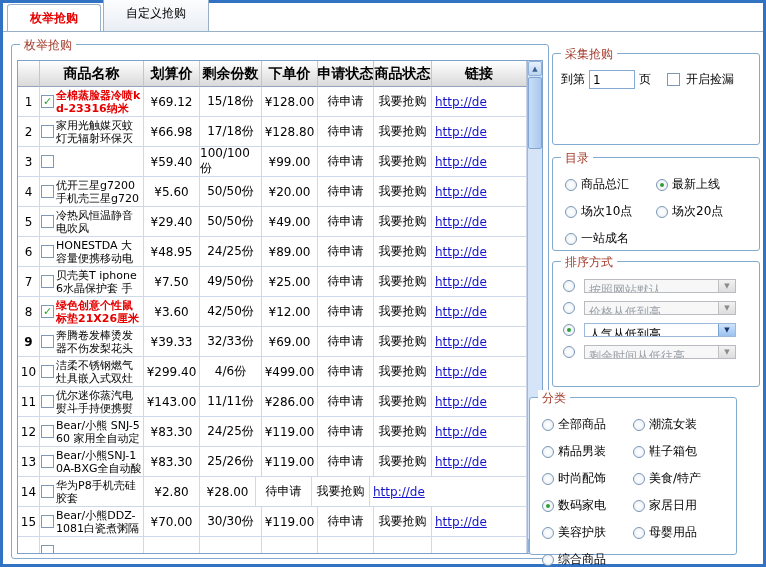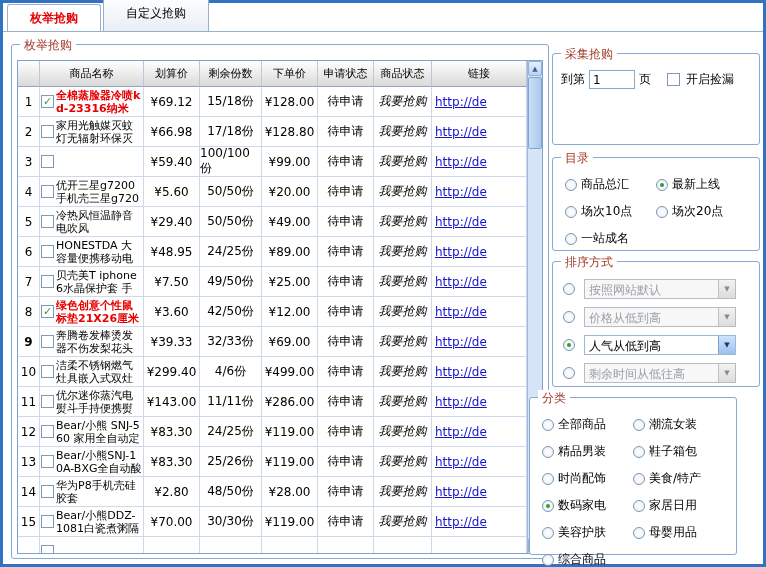--- a/index.html
+++ b/index.html
@@ -29,40 +29,40 @@
   .gtitle { position: absolute; top: -8px; left: 8px; background: #fff; padding: 0 4px; color: #a33a2a; white-space: nowrap; }
 
   .main-group { left: 8px; top: 12px; width: 538px; height: 515px; }
 
   
   .grid { position: absolute; left: 5px; top: 15px; width: 526px; height: 494px; border: 1px solid #7da2ce; display: flex; background: #fff; }
   .gridcols { width: 510px; overflow: hidden; }
   .grid-header { display: flex; height: 26px; }
   .hcell {
     flex: none; display: flex; align-items: center; justify-content: center;
-    font-weight: normal; font-size: 11px; white-space: nowrap; overflow: hidden;
+    font-weight: bold; font-size: 14px; white-space: nowrap; overflow: hidden;
     background: linear-gradient(#ffffff, #ececec 50%, #d9d9d9);
     border-right: 1px solid #bcc7d8; border-bottom: 1px solid #93a4bc;
   }
   .h-num { width: 22px; } .h-name { width: 104px; } .h-bargain { width: 56px; }
   .h-remain { width: 62px; } .h-order { width: 56px; } .h-apply { width: 56px; }
   .h-status { width: 58px; } .h-link { flex: 1; }
 
   .grid-body { height: 468px; overflow: hidden; background: #fff; }
   .grow { display: flex; height: 30px; }
   .cell {
     flex: none; display: flex; align-items: center; justify-content: center;
     overflow: hidden; background: #fff; font-size: 12px;
     border-right: 1px solid #cdd9ea; border-bottom: 1px solid #cdd9ea;
   }
   .c-num { width: 22px; }
   .c-num.current { font-weight: bold; }
   .c-name { width: 104px; justify-content: flex-start; padding: 1px; }
   .c-bargain { width: 56px; } .c-remain { width: 62px; } .c-order { width: 56px; }
-  .c-apply { width: 56px; } .c-status { width: 58px; font-style: italic; }
+  .c-apply { width: 56px; } .c-status { width: 58px; }
   .c-link { flex: 1; color: #1414cc; text-decoration: underline; justify-content: flex-start; padding-left: 3px; cursor: pointer; }
   .nametext { font-size: 11px; line-height: 13px; max-height: 26px; overflow: hidden; word-break: break-all; }
   .nametext.red { color: #e60000; font-weight: bold; }
   .cb {
     width: 13px; height: 13px; border: 1px solid #7e99b6; background: #fff;
     display: inline-flex; align-items: center; justify-content: center;
     font-size: 11px; line-height: 1; color: #2aa32a; font-weight: bold;
     flex: none; margin-right: 2px;
   }
 
@@ -104,21 +104,21 @@
   .radio {
     width: 12px; height: 12px; border-radius: 50%; border: 1px solid #7b96b3;
     background: radial-gradient(#ffffff, #e8eef5); display: inline-block;
     position: relative; margin-right: 4px; flex: none;
   }
   .radio.selected::after { content: ""; position: absolute; inset: 3px; border-radius: 50%; background: #2f9e33; }
   .rlabel { font-size: 12px; }
 
   .sort-body { padding: 17px 10px 6px; }
   .sort-row { display: flex; align-items: center; margin-bottom: 8px; }
-  .combo { width: 152px; height: 20px; border: 1px solid #9db8d8; background: #fff; display: flex; margin-left: 5px; }
+  .combo { width: 152px; height: 14px; border: 1px solid #9db8d8; background: #fff; display: flex; margin-left: 5px; }
   .combo .ctext { flex: 1; padding: 2px 4px; font-size: 12px; white-space: nowrap; overflow: hidden; }
   .combo .carrow { width: 17px; display: flex; align-items: center; justify-content: center; font-size: 7px; }
   .combo.disabled { border-color: #b8bcc0; background: #f7f7f8; }
   .combo.disabled .ctext { color: #9aa0a6; }
   .combo.disabled .carrow { background: linear-gradient(#f2f2f2, #dddddd); border-left: 1px solid #c0c0c0; color: #8a8a8a; }
   .combo.enabled .carrow { background: linear-gradient(#cfe3fb, #9cc1ef); border-left: 1px solid #7da2ce; color: #17376e; }
 </style>
 </head>
 <body>
 
@@ -318,21 +318,20 @@
                 <div class="cell c-status">我要抢购</div>
                 <div class="cell c-link">http://de</div>
               </div>
               <div class="grow">
                 <div class="cell c-num">14</div>
                 <div class="cell c-name">
                   <span class="cb"></span>
                   <span class="nametext">华为P8手机壳硅胶套</span>
                 </div>
                 <div class="cell c-bargain">¥2.80</div>
-                <div class="cell c-remain">48/50份</div>
                 <div class="cell c-order">¥28.00</div>
                 <div class="cell c-apply">待申请</div>
                 <div class="cell c-status">我要抢购</div>
                 <div class="cell c-link">http://de</div>
               </div>
               <div class="grow">
                 <div class="cell c-num">15</div>
                 <div class="cell c-name">
                   <span class="cb"></span>
                   <span class="nametext">Bear/小熊DDZ-1081白瓷煮粥隔水电炖盅</span>

